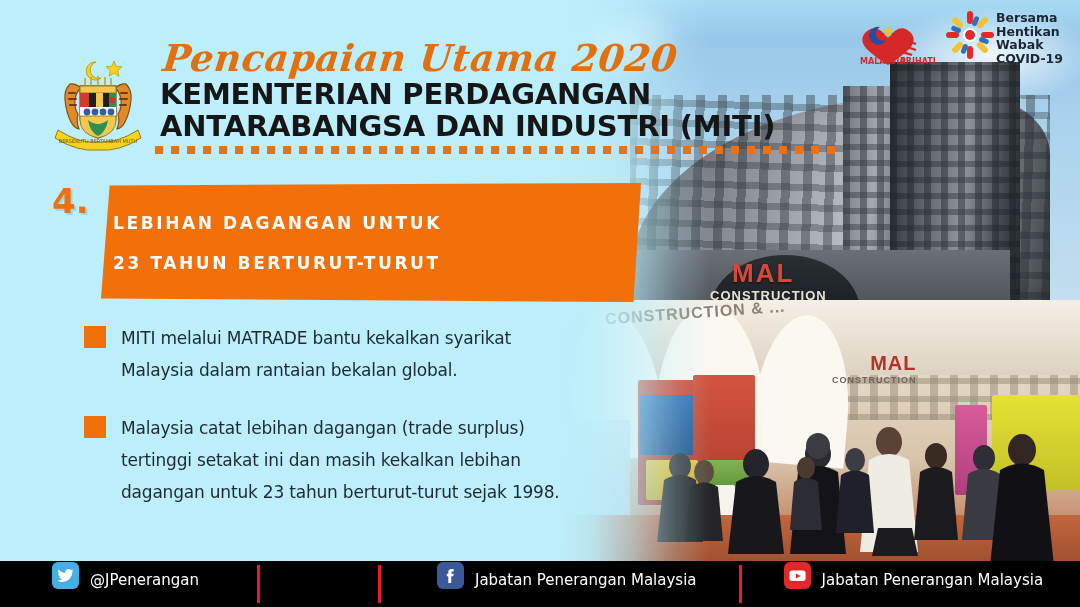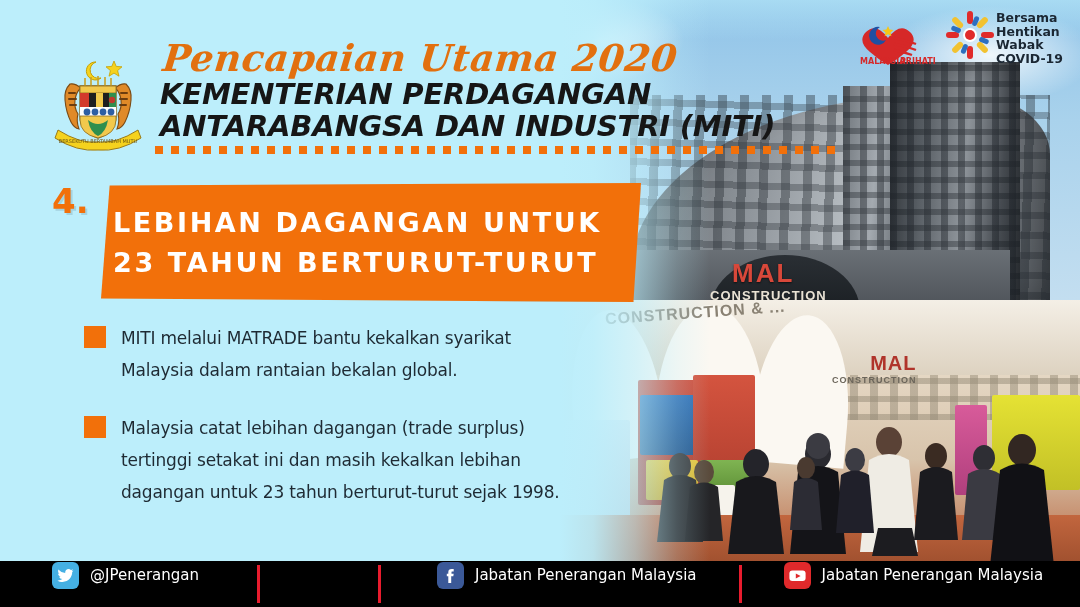--- a/index.html
+++ b/index.html
@@ -164,21 +164,20 @@
     font-size: 37px; color: #E2700F;
     letter-spacing: .5px;
     transform: skewX(-6deg);
   }
   .main-title {
     position: absolute; left: 160px; top: 78px;
     font-family: "DejaVu Sans", sans-serif;
     font-weight: 700; font-size: 29px; line-height: 32px;
     color: #161616; letter-spacing: -.2px;
     white-space: pre-line;
-    font-style: italic;
   }
   .dotted-rule {
     position: absolute; left: 155px; top: 146px;
     width: 680px; height: 8px;
     background-image: linear-gradient(90deg, #F2700A 0 8px, rgba(0,0,0,0) 8px 16px);
     background-size: 16px 8px;
   }
 
   
   .logo-prihatin { position: absolute; left: 858px; top: 8px; width: 78px; height: 60px; text-align: right; }
@@ -202,21 +201,21 @@
     position: absolute; left: 101px; top: 183px;
     width: 540px; height: 119px;
     background: #F2700A;
     clip-path: polygon(1.6% 2%, 100% 0%, 98.6% 100%, 0% 97%);
     box-shadow: 4px 5px 0 rgba(110,150,168,.33);
   }
   .banner-text {
     position: absolute; left: 113px; top: 203px;
     width: 520px;
     font-family: "DejaVu Sans", sans-serif;
-    font-weight: 700; font-size: 27px; line-height: 40px;
+    font-weight: 700; font-size: 17px; line-height: 40px;
     color: #FFFFFF; letter-spacing: 2.6px;
     white-space: pre-line;
   }
 
   
   .bullets { position: absolute; left: 84px; top: 322px; width: 540px; }
   .bullet { position: relative; display: flex; margin-bottom: 26px; }
   .bullet-mark {
     flex: 0 0 auto;
     width: 22px; height: 22px;
@@ -234,21 +233,21 @@
   .matrade { position: absolute; left: 845px; top: 172px; width: 232px; height: 122px; }
 
   
   .footer {
     position: absolute; left: 0; bottom: 0;
     width: 1080px; height: 46px;
     background: #000000;
     display: flex; align-items: center;
   }
   .f-item {
-    display: flex; align-items: center;
+    display: flex; align-items: flex-end;
     height: 46px; padding: 0 0 18px 0;
     position: relative;
   }
   .f-icon { width: 27px; height: 27px; border-radius: 6px; flex: 0 0 auto; position: relative; }
   .f-label {
     margin-left: 11px;
     font-family: "DejaVu Sans", sans-serif;
     font-size: 15px; color: #ffffff;
     white-space: nowrap;
   }

